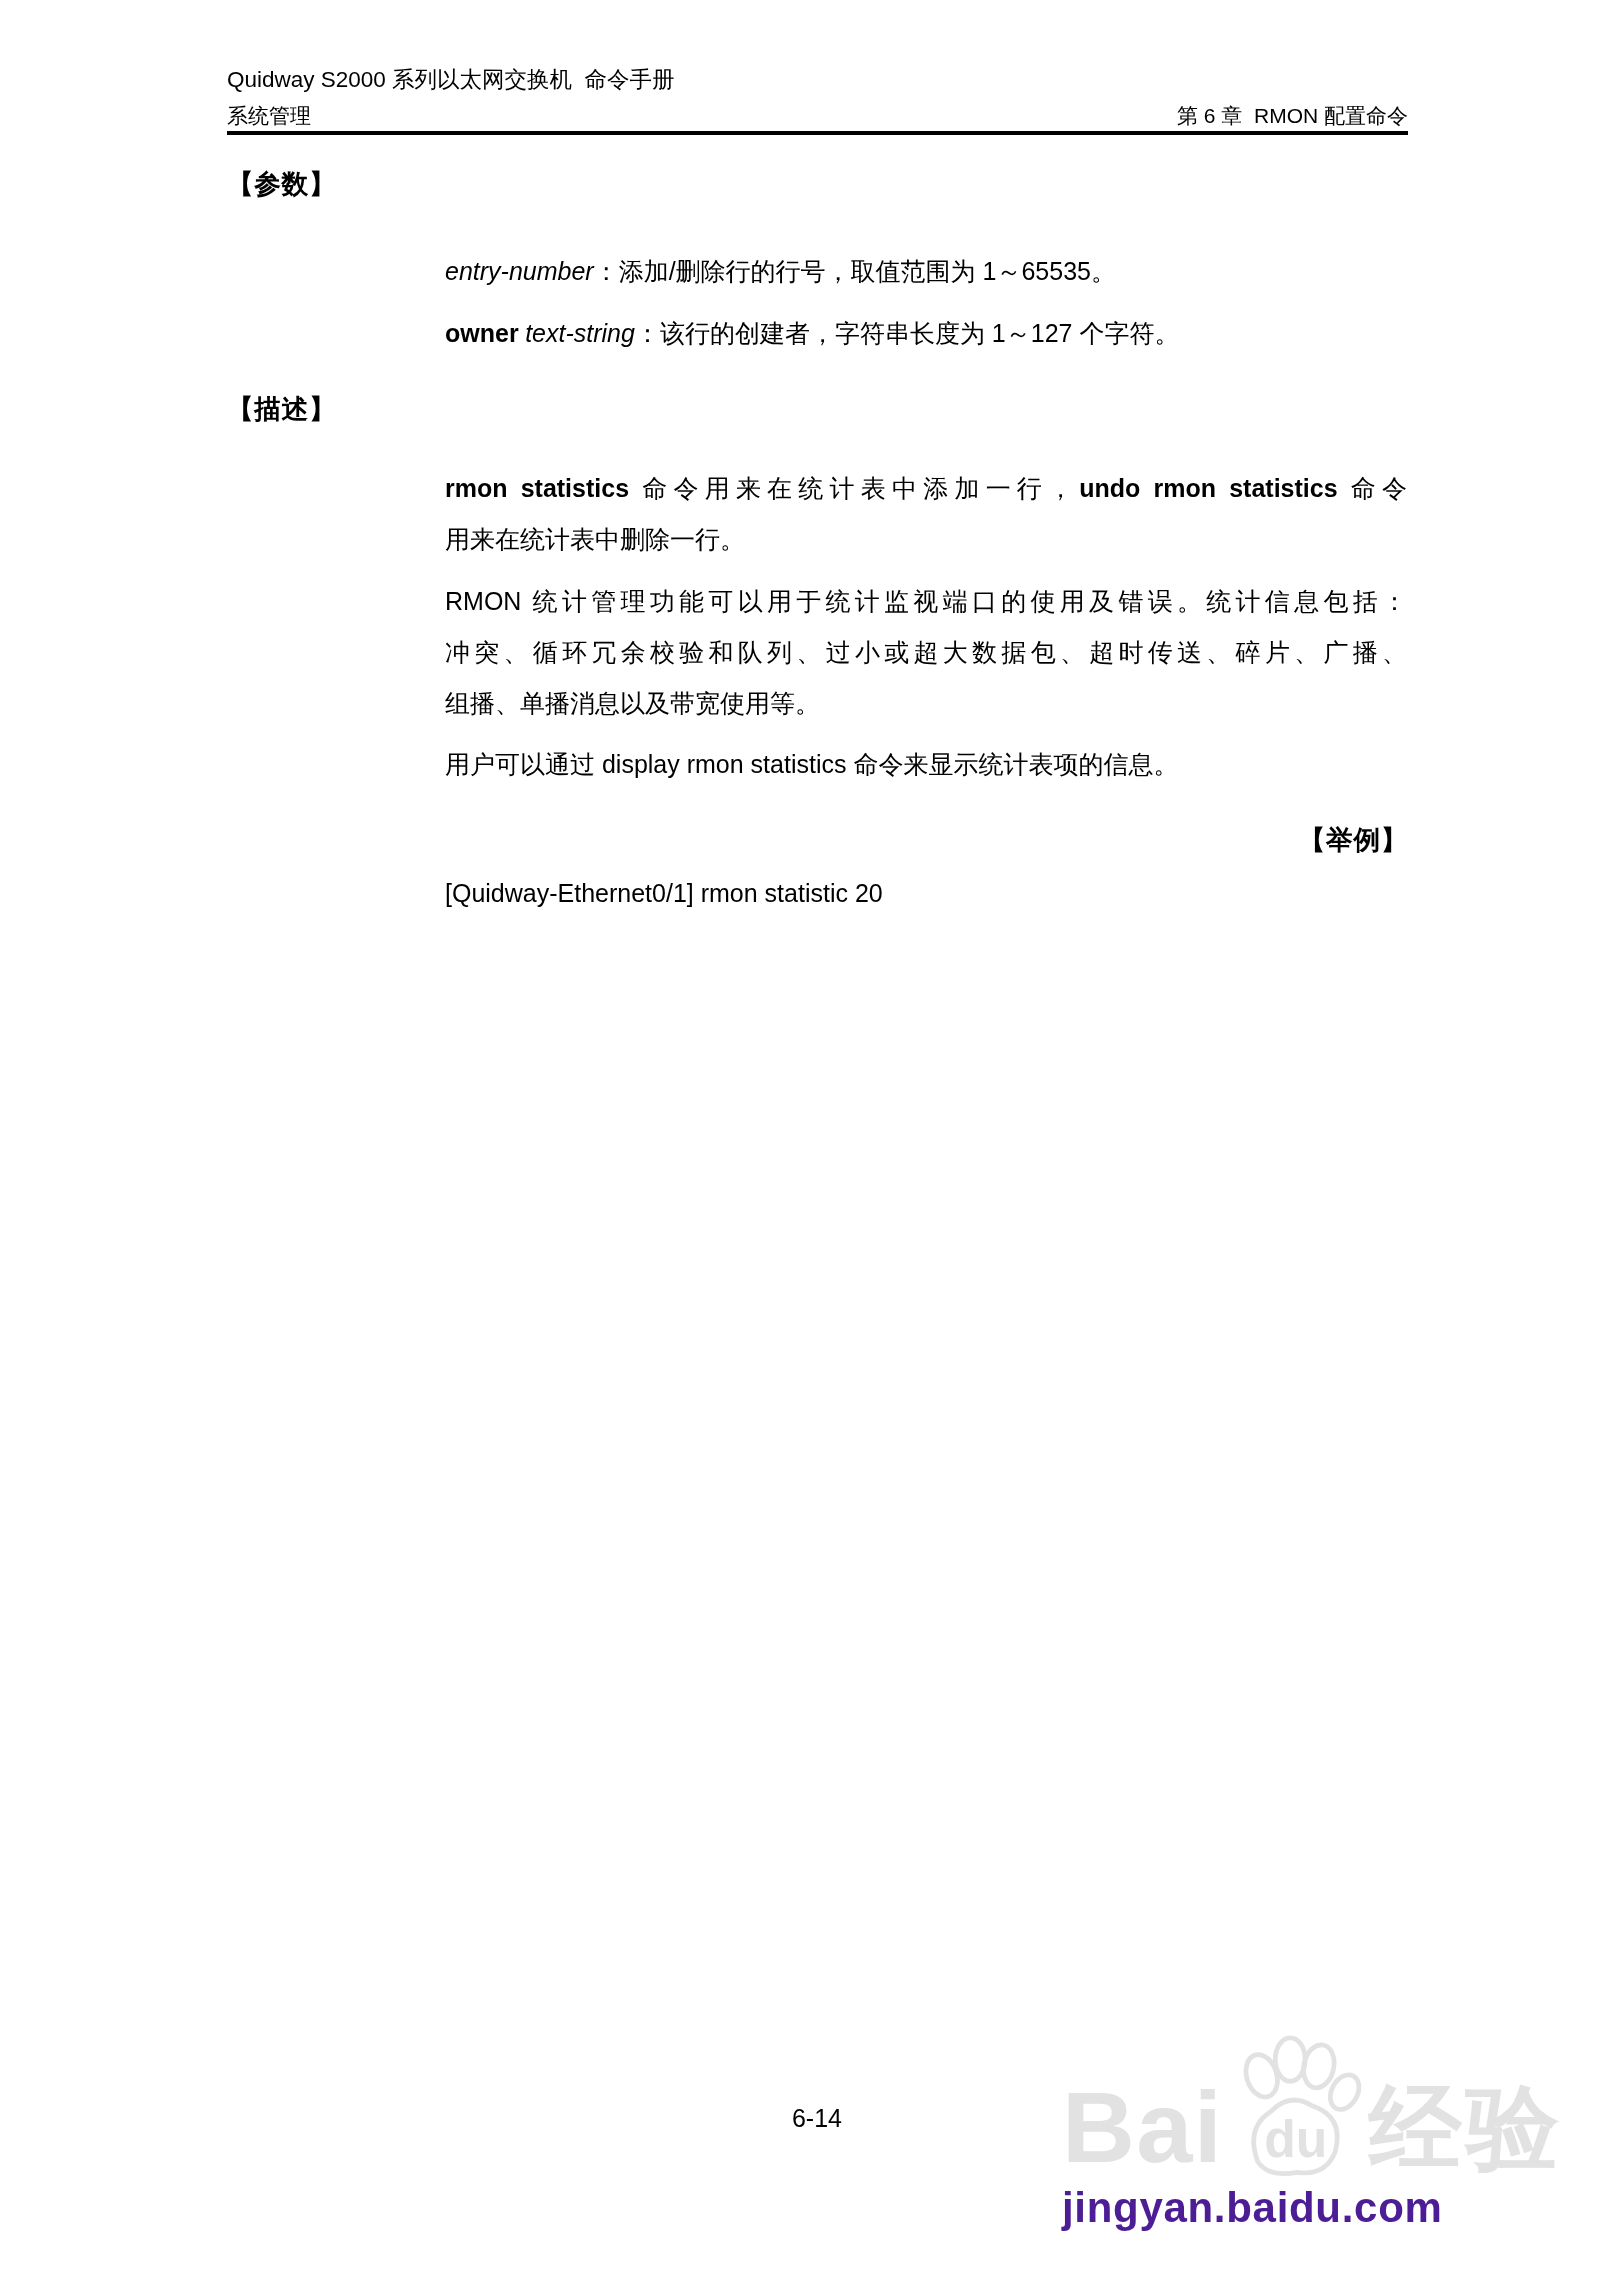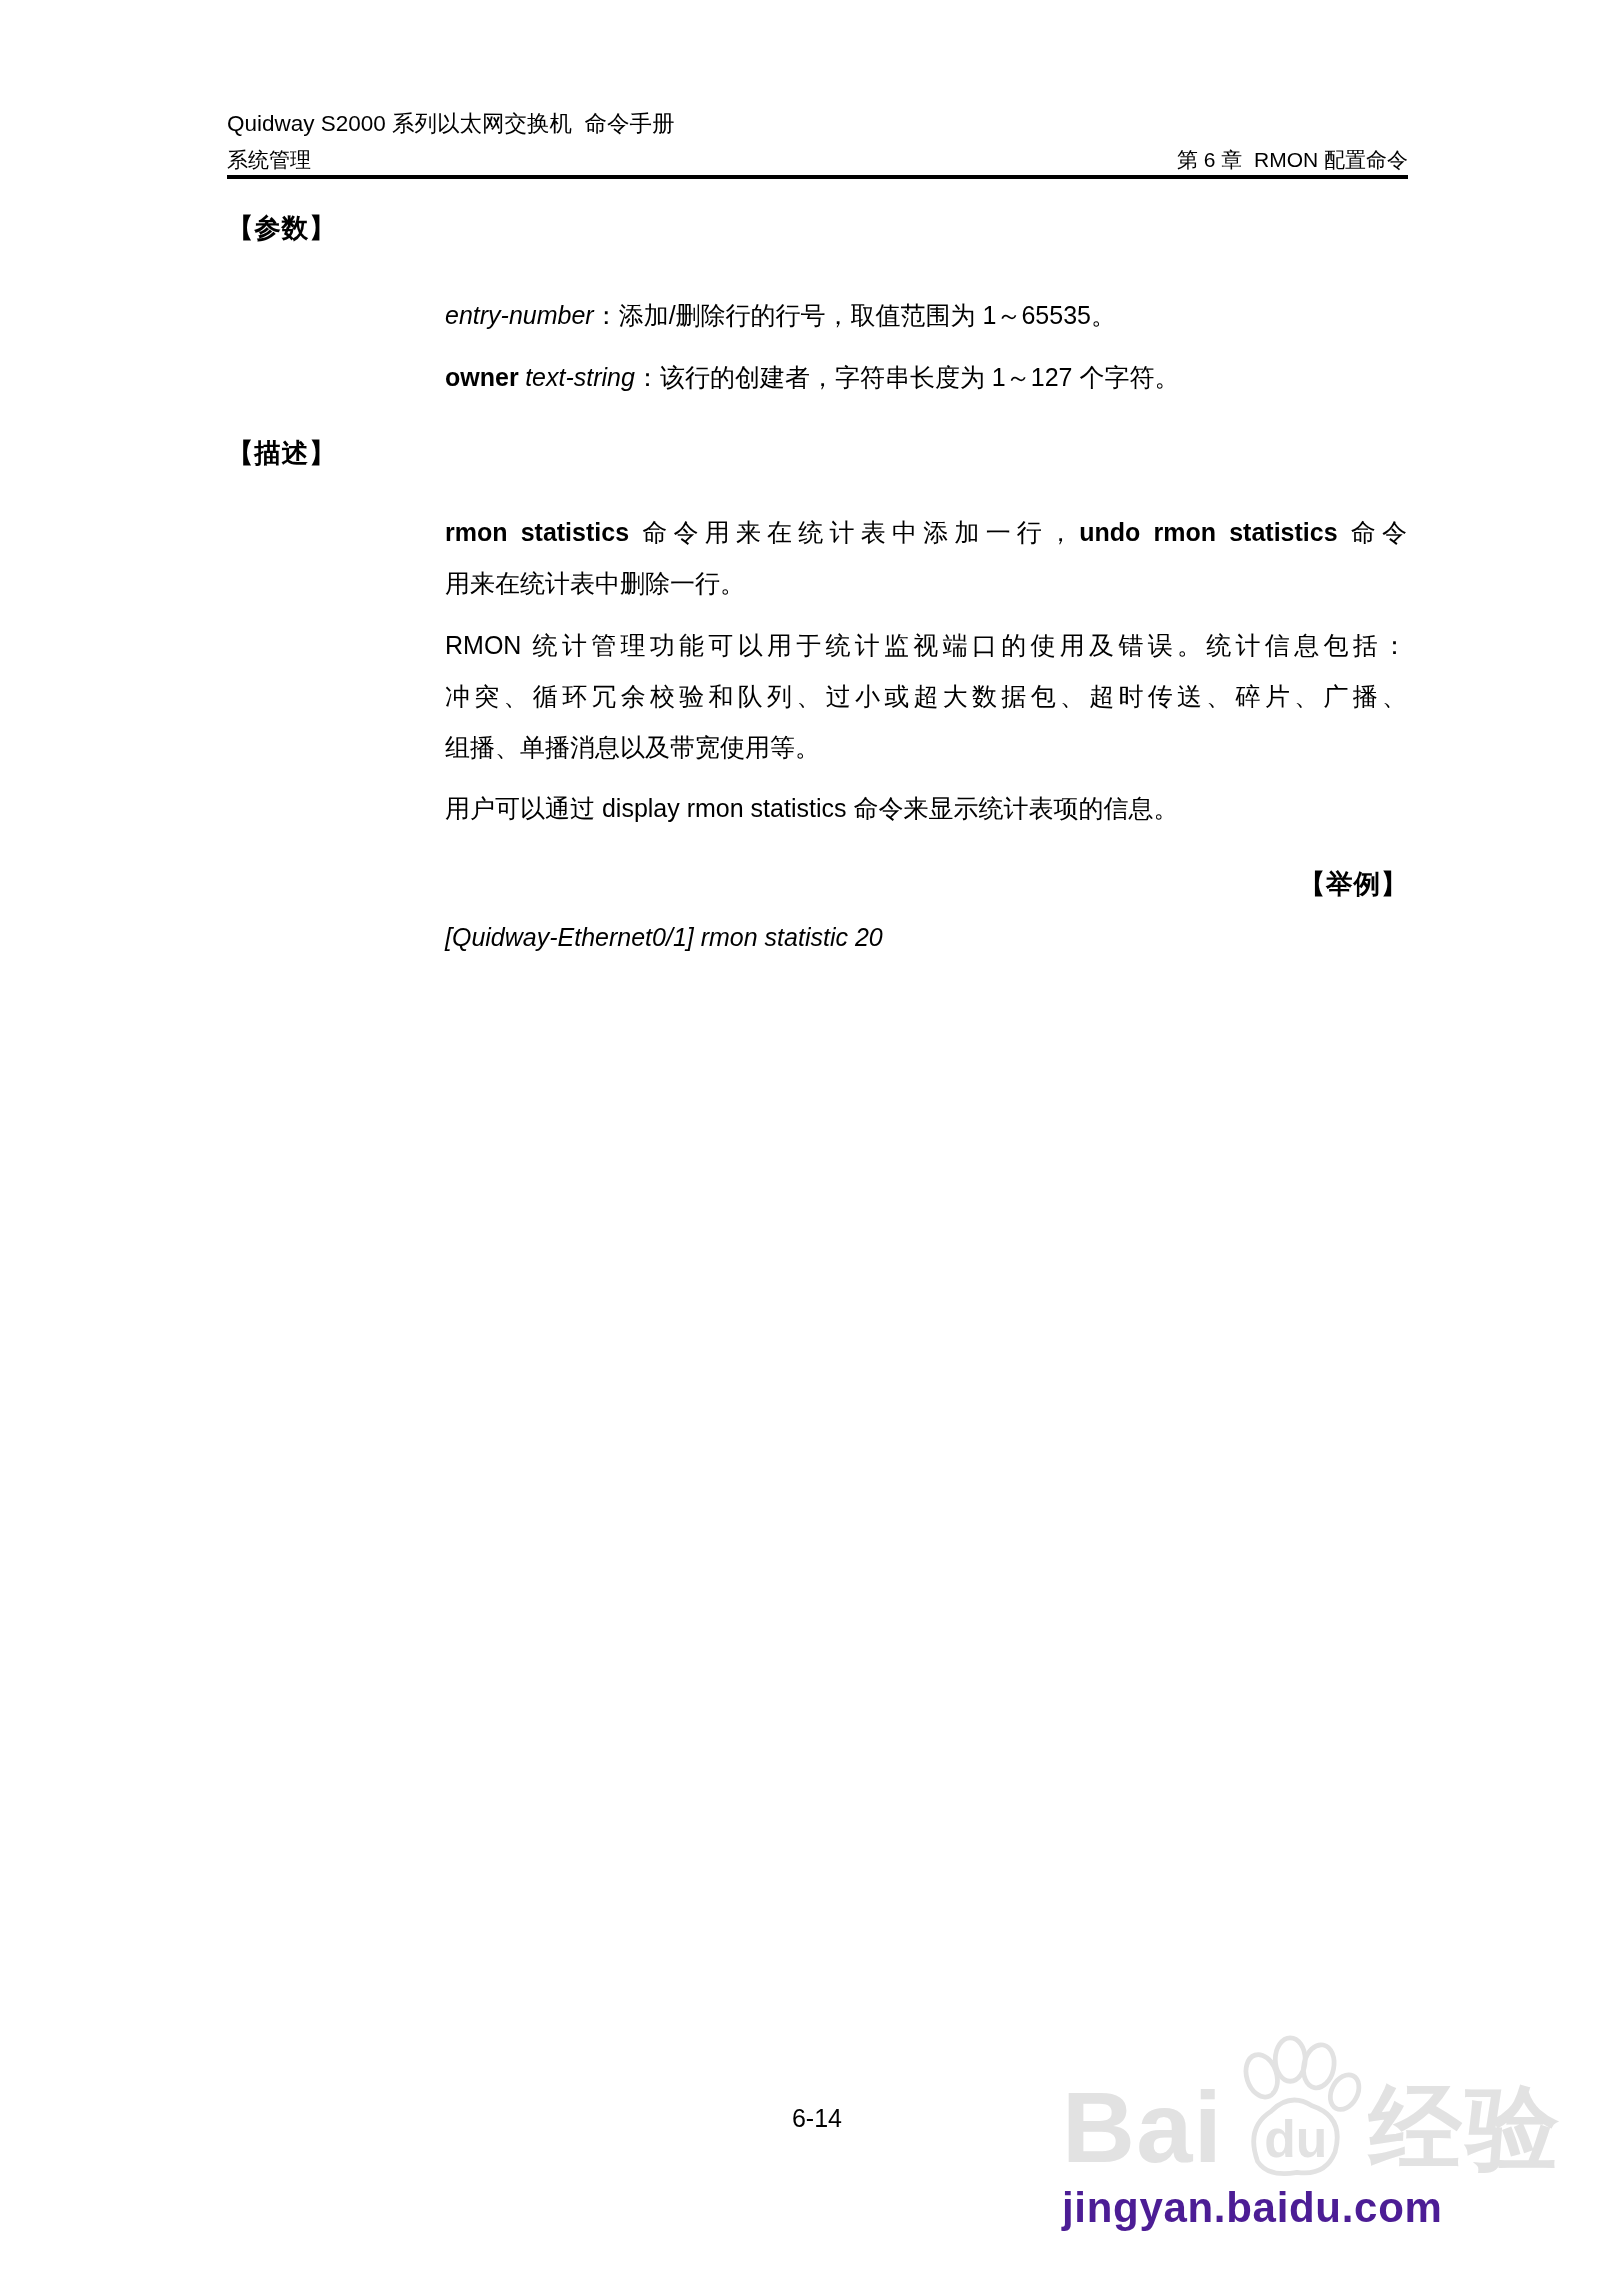--- a/index.html
+++ b/index.html
@@ -15,21 +15,21 @@
     font-family: "Liberation Sans", "DejaVu Sans", sans-serif;
     overflow: hidden;
   }
 
   .content {
     margin-left: 227px;
     margin-right: 215px; 
   }
 
   
-  .header { padding-top: 109px; }
+  .header { padding-top: 65px; }
   .header-line1 {
     font-size: 22.5px;
     line-height: 30px;
     white-space: pre;
   }
   .header-line2 {
     margin-top: 5.5px;
     font-size: 21px;
     line-height: 30px;
     display: flex;
@@ -59,21 +59,21 @@
     width: 962px;       
     font-size: 25px;
     line-height: 51px;
   }
   .p-entry { margin-top: 45px; }
   .p-owner { margin-top: 11px; }
   .p-rmon  { margin-top: 37px; }
   .p-stat  { margin-top: 11px; }
   .p-disp  { margin-top: 10.2px; }
   .p-ex    { margin-top: 38px; }
-  .p-code  { margin-top: 10.2px; font-style: italic; }
+  .p-code  { margin-top: 10.2px; }
 
   .stretch {
     text-align: justify;
     text-align-last: justify;
   }
 
   .kw { font-weight: bold; margin-right: 0.26em; }
   .b  { font-weight: bold; }
   .it { font-style: italic; }
 

